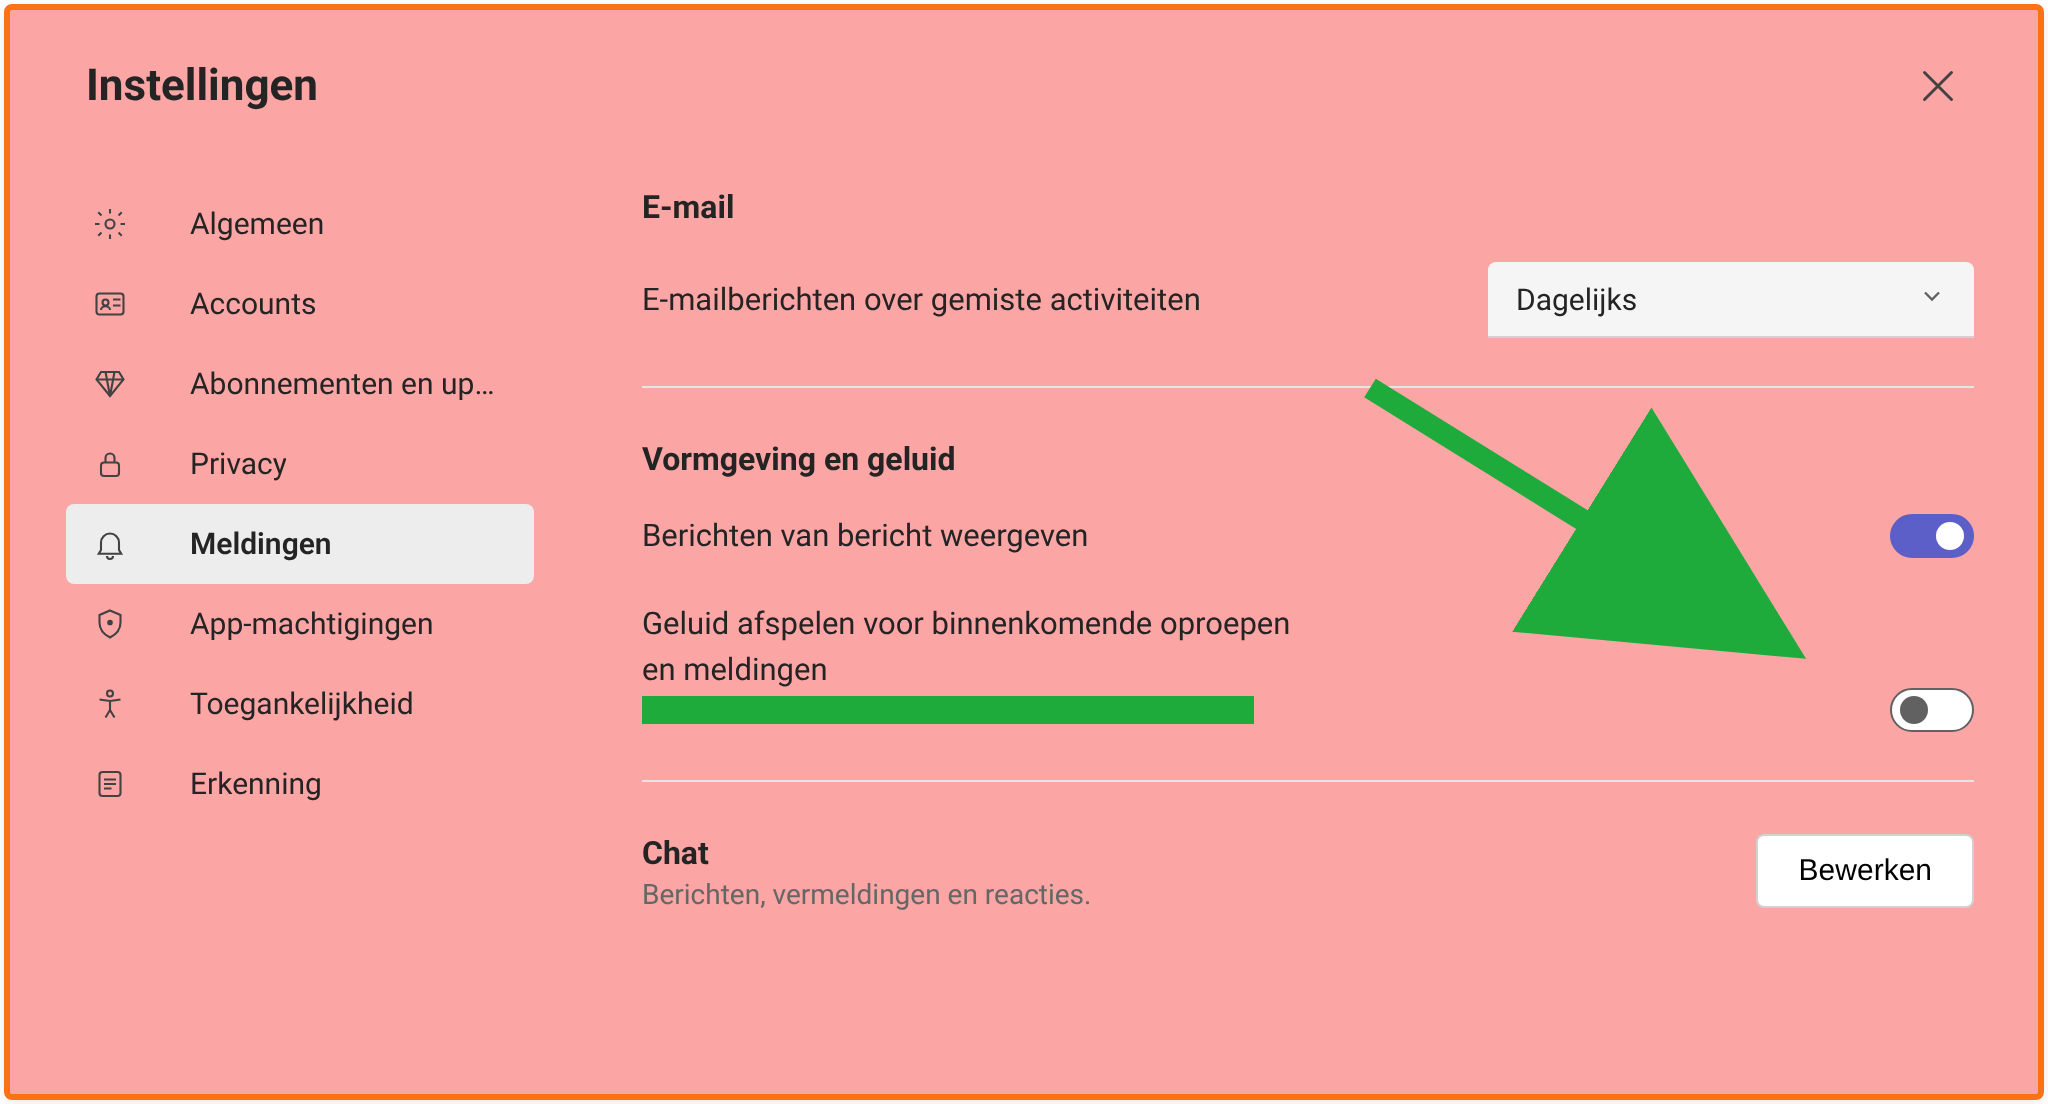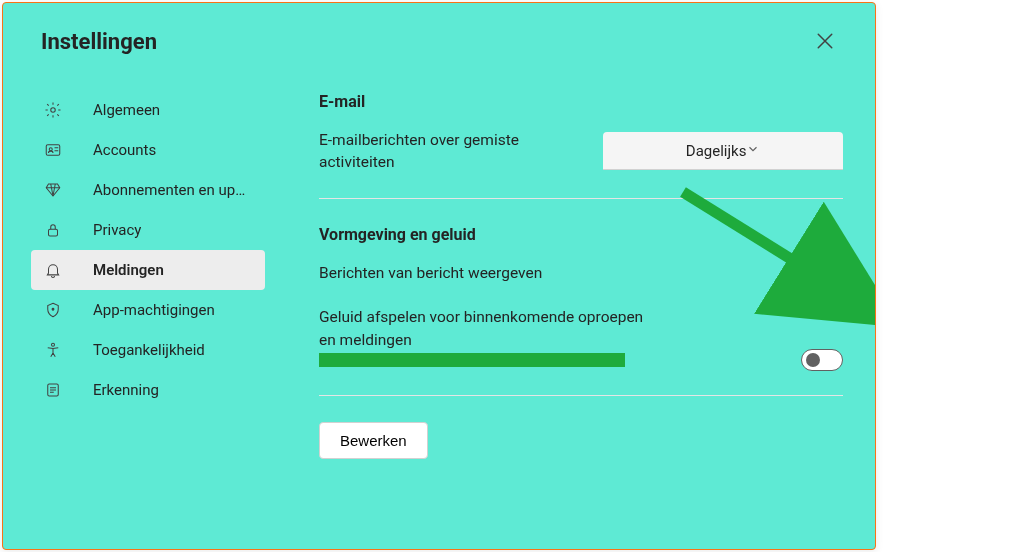--- a/index.html
+++ b/index.html
@@ -1,23 +1,23 @@
 <!DOCTYPE html>
 <html><head>
 <meta charset="utf-8">
 <style>
   * { box-sizing: border-box; margin: 0; padding: 0; }
   html, body { width: 1024px; height: 552px; font-family: -apple-system, "Segoe UI", Roboto, sans-serif; color: #242424; }
   .dialog {
     position: relative;
-    width: 874px;
+    width: 1020px;
     height: 548px;
     margin: 2px;
-    background: #5eead4;
-    border: 1px solid #f97316;
+    background: #fca5a5;
+    border: 3px solid #f97316;
     border-radius: 4px;
     box-shadow: 0 2px 8px rgba(0,0,0,0.08);
     overflow: hidden;
   }
   .header {
     padding: 26px 38px 10px 38px;
     display: flex;
     justify-content: space-between;
     align-items: flex-start;
   }
@@ -35,21 +35,21 @@
   .nav-item .icon { width: 20px; height: 20px; flex: 0 0 20px; display:flex; align-items:center; justify-content:center; color:#424242; }
   .nav-item .icon svg { width: 18px; height: 18px; stroke: currentColor; fill: none; stroke-width: 1.4; }
   .nav-item .label { overflow: hidden; text-overflow: ellipsis; }
   .nav-item.selected { background: #ededed; font-weight: 600; }
   .content { flex: 1; padding: 28px 32px 0 46px; position: relative; }
   .section-title { font-size: 16px; font-weight: 700; margin-bottom: 18px; }
   .row { display: flex; justify-content: space-between; align-items: center; gap: 9px; }
   .row-label { font-size: 15.5px; color: #242424; line-height: 1.45; max-width: 340px; }
   .select {
     width: 243px; height: 38px; background: #f5f5f5; border: none; border-bottom: 1px solid #d1d1d1;
-    display: flex; justify-content: center; align-items: center;
+    display: flex; justify-content: space-between; align-items: center;
     padding: 0 14px; font-size: 15px; cursor: pointer; border-radius: 4px 4px 0 0;
   }
   .select .chev { color: #616161; }
   hr.sep { border: none; border-top: 1px solid #e5e5e5; margin: 24px 0 26px 0; }
   .toggle {
     width: 42px; height: 22px; border-radius: 11px; background: #fff; border: 1px solid #616161;
     position: relative; cursor: pointer; flex: 0 0 42px;
   }
   .toggle .knob {
     position: absolute; width: 14px; height: 14px; border-radius: 50%;
@@ -188,20 +188,24 @@
           <span class="highlight"></span>
         </div>
         <div class="toggle">
             <div class="knob"></div>
           </div>
       </div>
 
       <hr class="sep">
 
       <div class="row" style="align-items:flex-start;">
+        <div>
+          <div class="section-title" style="margin-bottom:4px;">Chat</div>
+          <div class="subtext">Berichten, vermeldingen en reacties.</div>
+        </div>
         <button class="btn-edit">Bewerken</button>
       </div>
 
       <svg class="arrow-wrap" style="left:380px; top:108px;" width="300" height="200" viewBox="0 0 300 200">
         <defs>
           <marker id="ah" markerWidth="12" markerHeight="12" refX="9" refY="6" orient="auto">
             <path d="M0 0 L12 6 L0 12 z" fill="#1eab3c"></path>
           </marker>
         </defs>
         <line x1="30" y1="20" x2="220" y2="138" stroke="#1eab3c" stroke-width="11" marker-end="url(#ah)"></line>

